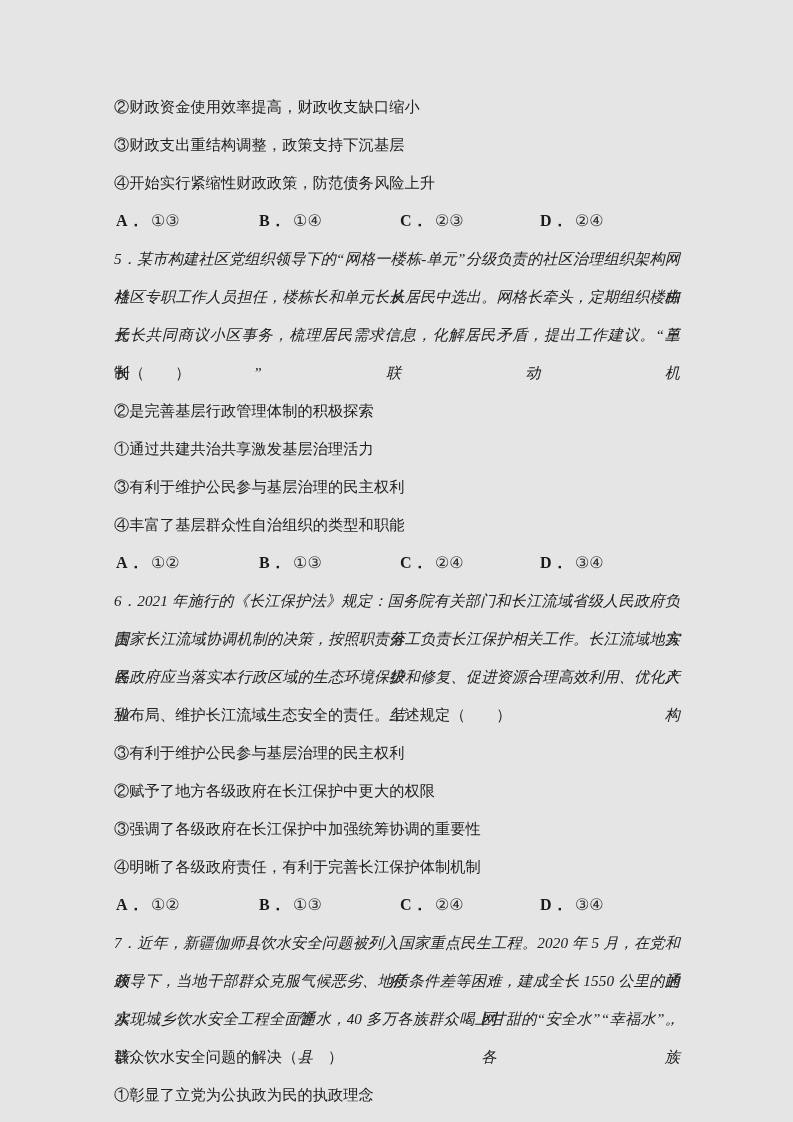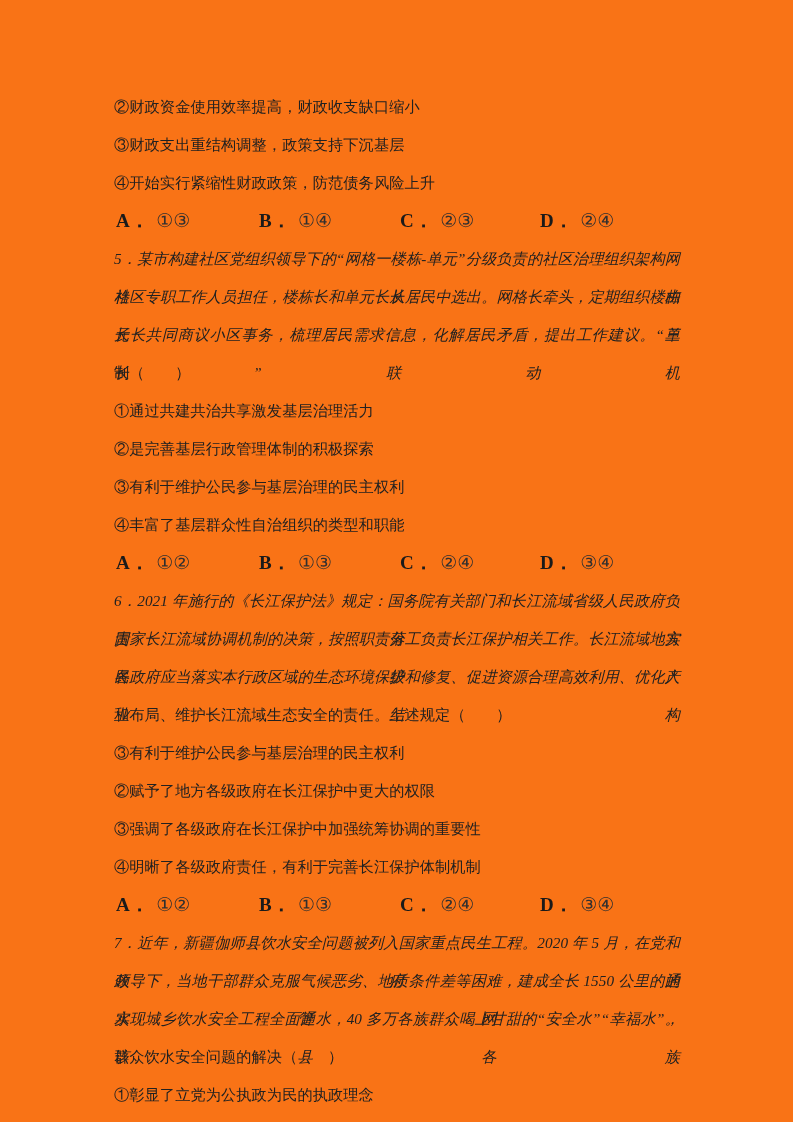--- a/index.html
+++ b/index.html
@@ -13,21 +13,21 @@
     overflow: hidden;
     font-family: "Liberation Serif", "DejaVu Serif", serif;
     color: #1a1a1a;
     -webkit-font-smoothing: antialiased;
   }
 
   #page {
     position: relative;
     width: 793px;
     height: 1122px;
-    background: #f97316;
+    background: #e5e5e5;
     box-sizing: border-box;
   }
 
   
   #content {
     position: absolute;
     left: 114px;
     top: 88px;
     width: 566px;
   }
@@ -51,21 +51,21 @@
   .line.just-last {
     text-align: left;
     text-align-last: left;
     white-space: normal;
   }
 
   
   .optrow {
     height: 38px;
     line-height: 38px;
-    font-size: 19px;
+    font-size: 16px;
     position: relative;
     white-space: nowrap;
   }
   .opt {
     position: absolute;
     top: 0;
   }
   .opt .lbl {
     font-family: "Liberation Serif", "DejaVu Serif", serif;
     font-weight: 700;
@@ -96,22 +96,22 @@
       <span class="opt b"><span class="lbl">B．</span><span class="val">①④</span></span>
       <span class="opt c"><span class="lbl">C．</span><span class="val">②③</span></span>
       <span class="opt d"><span class="lbl">D．</span><span class="val">②④</span></span>
     </div>
 
     <div class="line just">5．某市构建社区党组织领导下的“网格一楼栋-单元”分级负责的社区治理组织架构网格长由</div>
     <div class="line just">社区专职工作人员担任，楼栋长和单元长从居民中选出。网格长牵头，定期组织楼栋长、单</div>
     <div class="line just">元长共同商议小区事务，梳理居民需求信息，化解居民矛盾，提出工作建议。“三长”联动机</div>
     <div class="line just-last">制（　　）</div>
 
+    <div class="line">②是完善基层行政管理体制的积极探索</div>
     <div class="line">①通过共建共治共享激发基层治理活力</div>
-    <div class="line">②是完善基层行政管理体制的积极探索</div>
     <div class="line">③有利于维护公民参与基层治理的民主权利</div>
     <div class="line">④丰富了基层群众性自治组织的类型和职能</div>
 
     <div class="optrow">
       <span class="opt a"><span class="lbl">A．</span><span class="val">①②</span></span>
       <span class="opt b"><span class="lbl">B．</span><span class="val">①③</span></span>
       <span class="opt c"><span class="lbl">C．</span><span class="val">②④</span></span>
       <span class="opt d"><span class="lbl">D．</span><span class="val">③④</span></span>
     </div>
 

